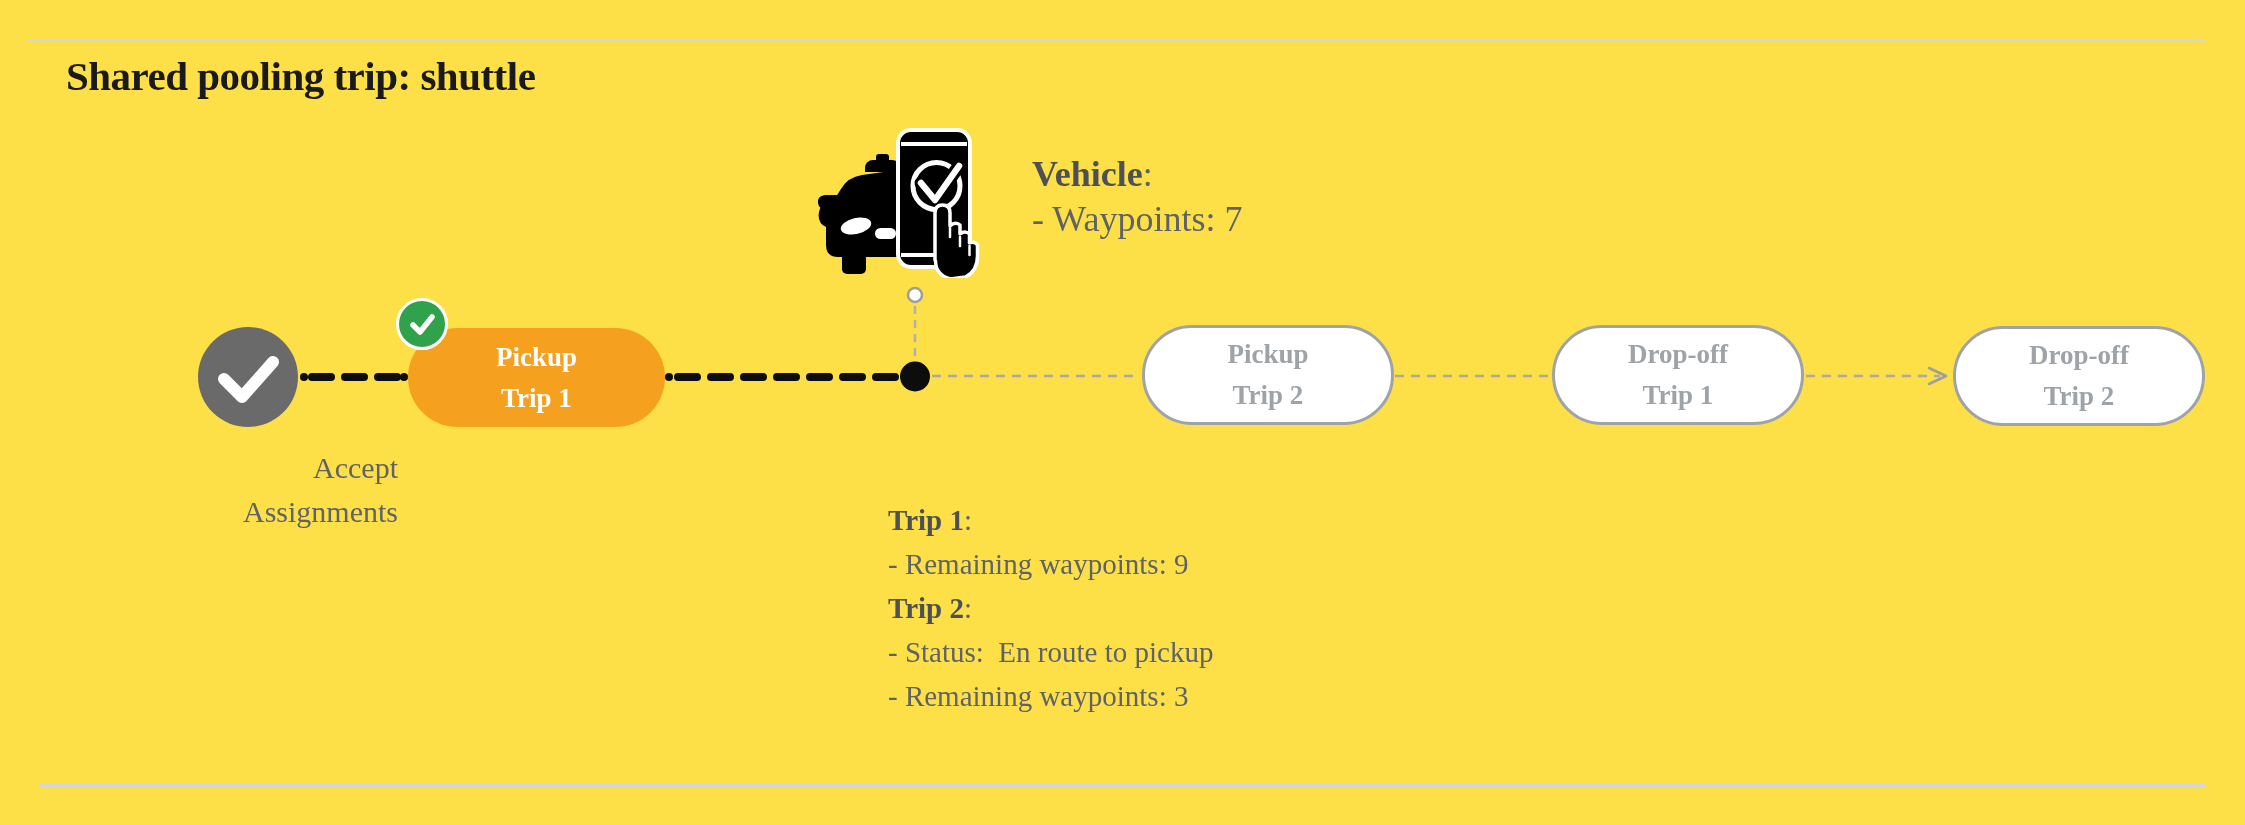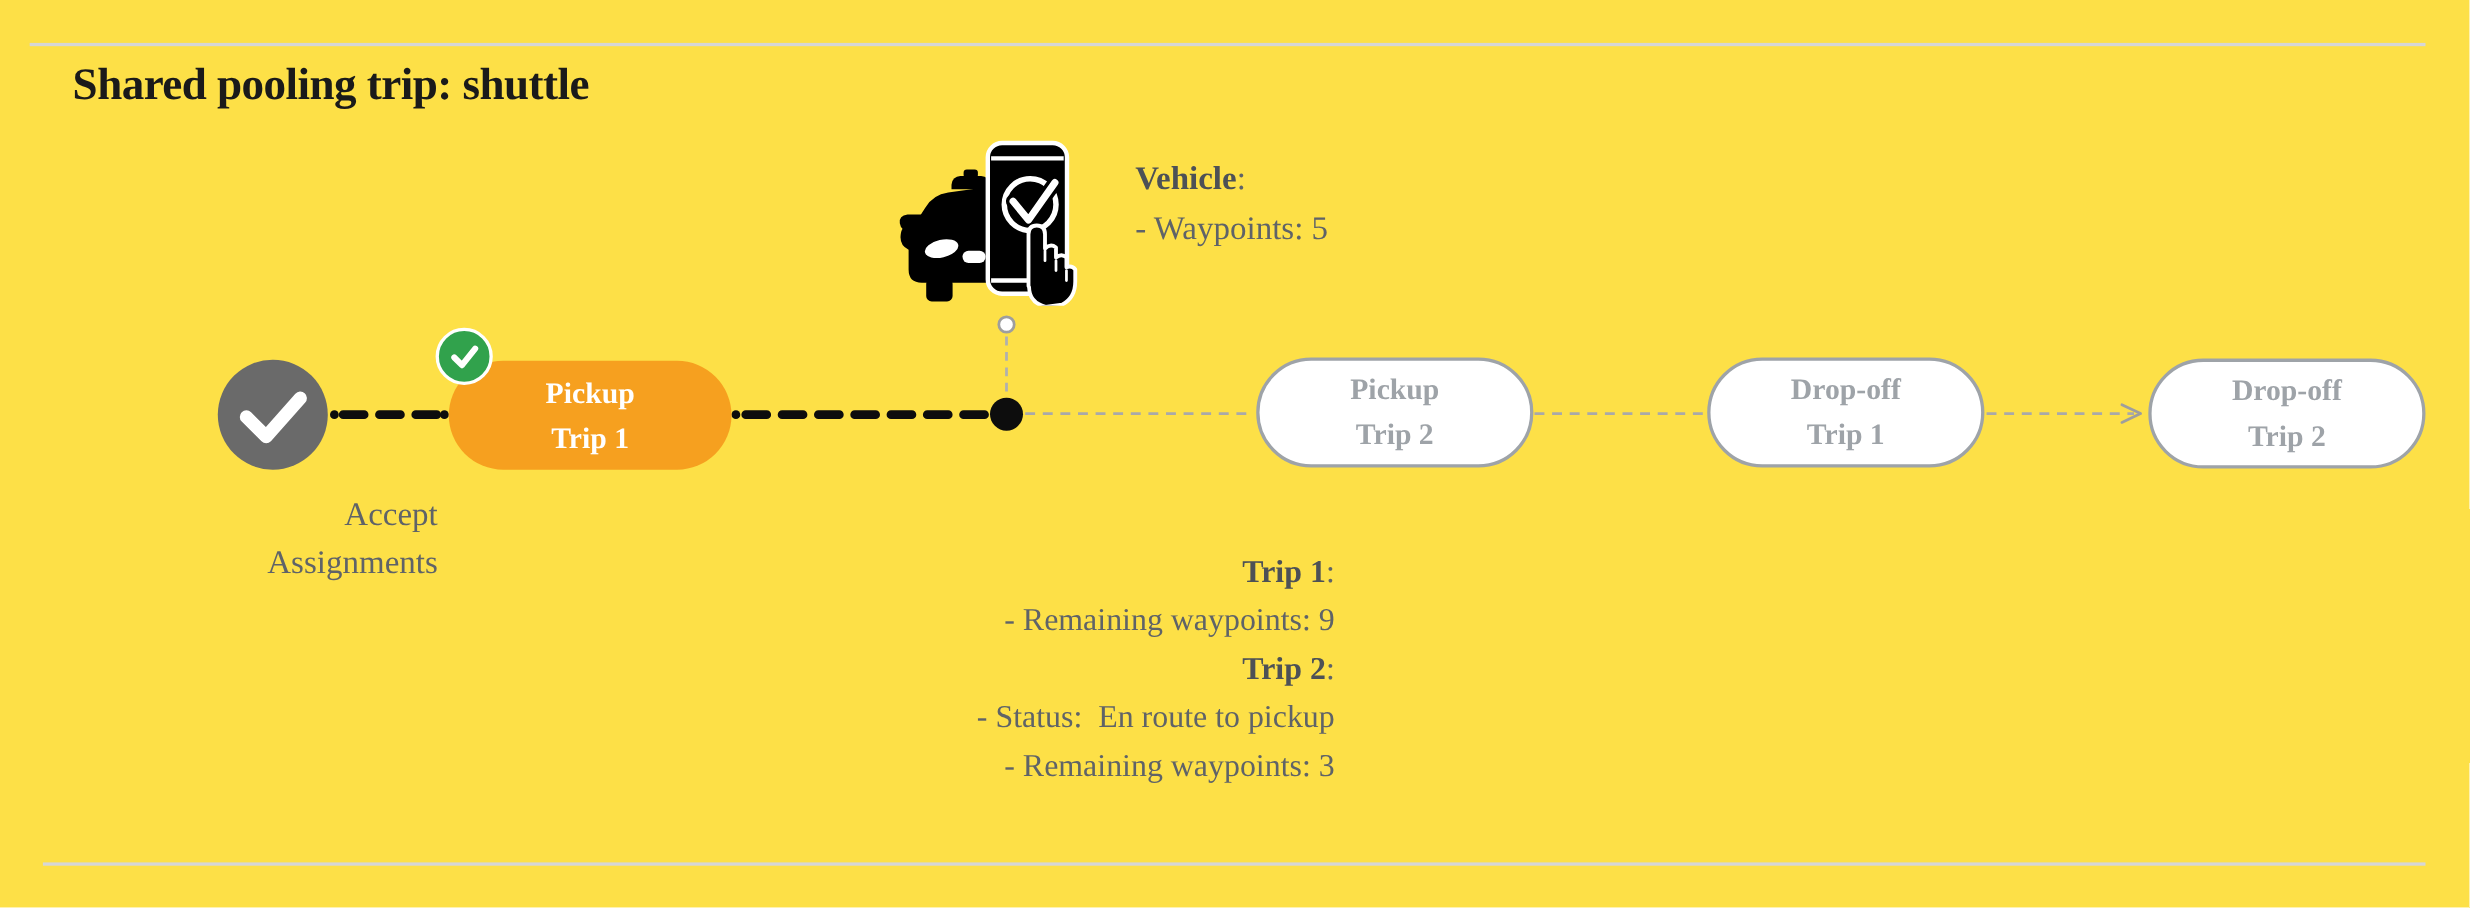--- a/index.html
+++ b/index.html
@@ -33,25 +33,25 @@
   #pill-pickup2{left:1142px;top:325px;}
   #pill-dropoff1{left:1552px;top:325px;}
   #pill-dropoff2{left:1953px;top:326px;}
   .badge{
     position:absolute;left:396px;top:298px;width:46px;height:46px;border-radius:50%;
     background:#31a24c;border:3px solid #ffffff;box-sizing:content-box;
     display:flex;align-items:center;justify-content:center;
   }
   #vehicle-icon{position:absolute;left:812px;top:112px;}
   #vehicle-annotation{
-    position:absolute;left:1032px;top:140px;font-size:30px;line-height:45px;color:#5f6368;
+    position:absolute;left:1032px;top:152px;font-size:36px;line-height:45px;color:#5f6368;
   }
   #vehicle-annotation .bold, #trip-info .bold{font-weight:bold;color:#4d5156;}
   #trip-info{
-    position:absolute;left:888px;top:498px;font-size:29px;line-height:44px;color:#5f6368;text-align:right;
+    position:absolute;left:888px;top:498px;font-size:29px;line-height:44px;color:#5f6368;
   }
   .info-line{white-space:pre-wrap;}
 </style>
 </head>
 <body>
 
 <div id="canvas">
 
   <div id="top-rule" class="rule"></div>
   <div id="bottom-rule" class="rule"></div>
@@ -142,21 +142,21 @@
     </g>
 
     <g>
       <path d="M123 148 V101 q0 -8 7.5 -8 t7.5 8 v13 q5 -5 10 -1 v9 q5 -4 9.5 0 v9 q5 -2 8 2 v11 q0 15 -12 21 l-15 2 q-15 -4 -15 -18 z" fill="#000" stroke="#ffffff" stroke-width="3.5" stroke-linejoin="round"></path>
       <path d="M138 116 v9 M148 125 v9 M157.5 134 v9" stroke="#ffffff" stroke-width="2.5" fill="none" stroke-linecap="round"></path>
     </g>
   </svg>
 
   <div id="vehicle-annotation">
     <div><span class="bold">Vehicle</span><span>:</span></div>
-    <div class="info-line">- Waypoints: 5</div>
+    <div class="info-line">- Waypoints: 7</div>
   </div>
 
   <div id="trip-info">
     <div><span class="bold">Trip 1</span><span>:</span></div>
     <div class="info-line">- Remaining waypoints: 9</div>
     <div><span class="bold">Trip 2</span><span>:</span></div>
     <div class="info-line">- Status:  En route to pickup</div>
     <div class="info-line">- Remaining waypoints: 3</div>
   </div>
 

